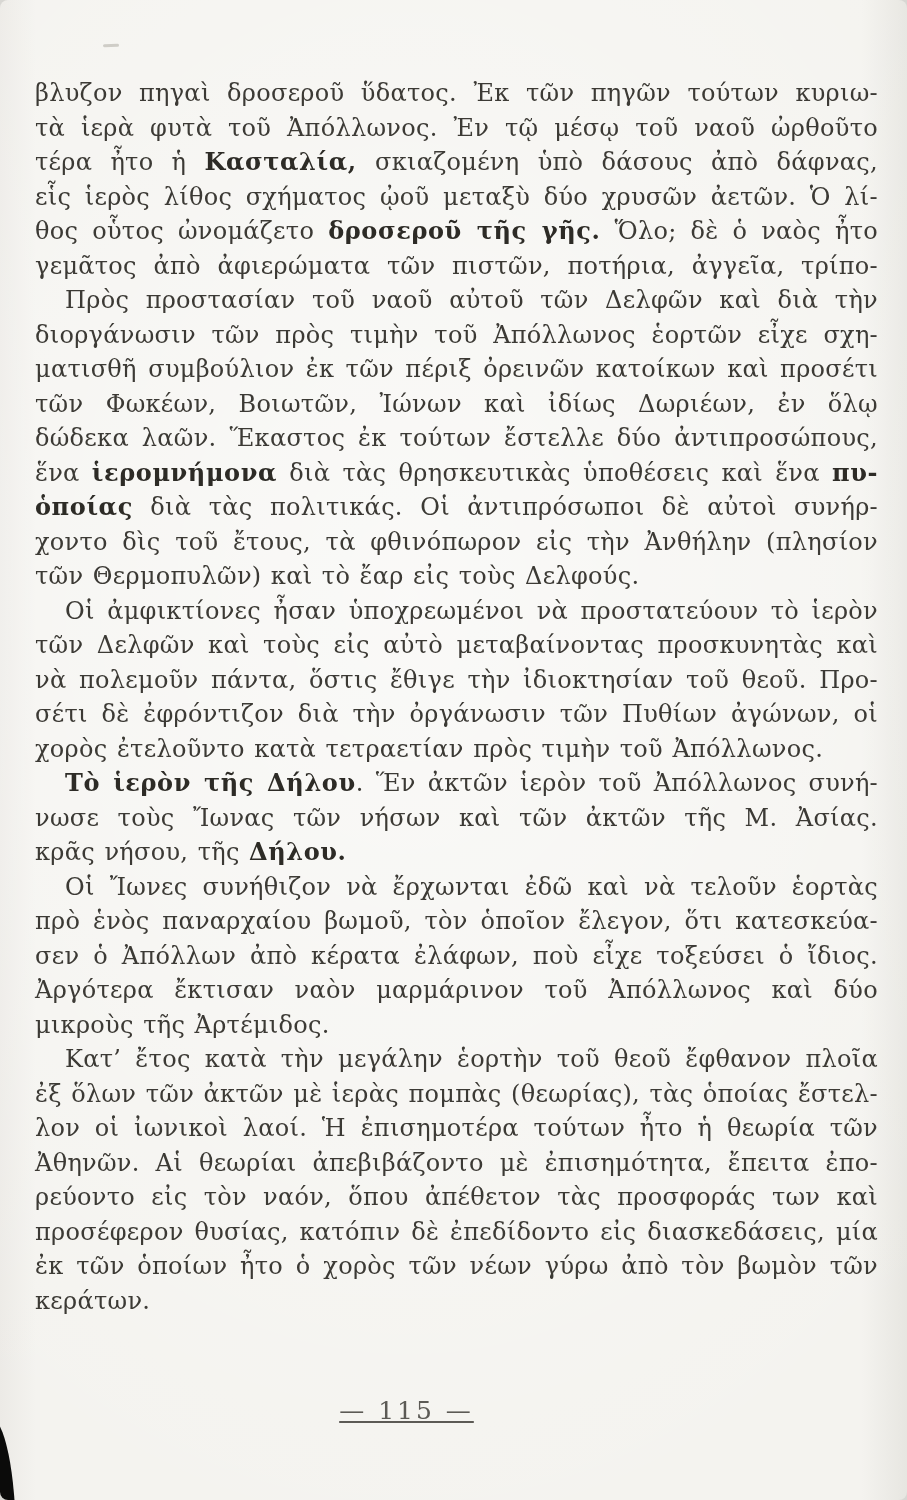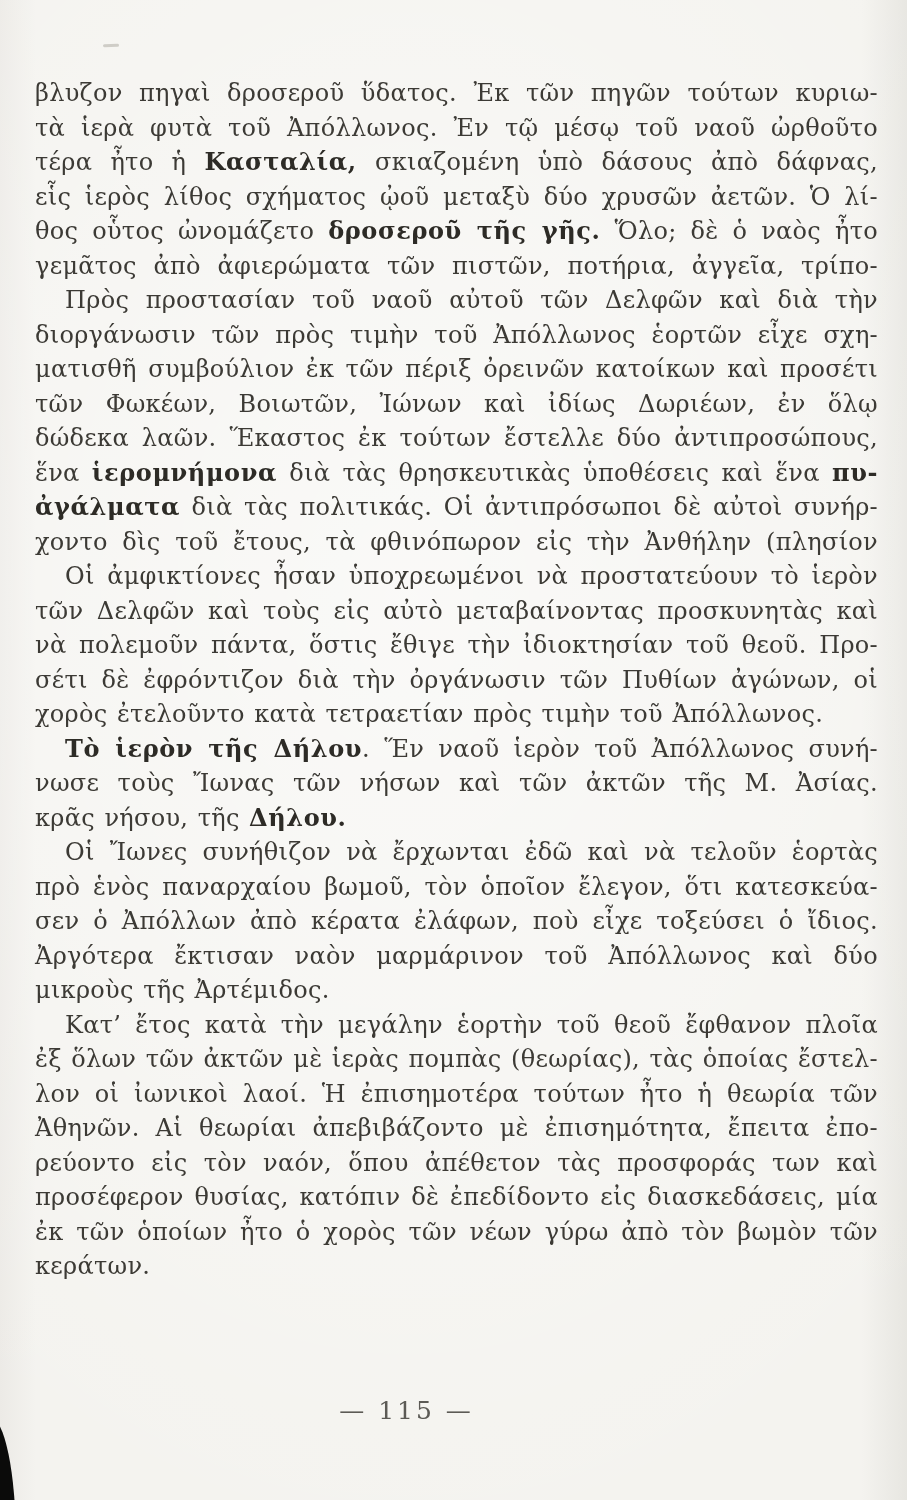--- a/index.html
+++ b/index.html
@@ -11,20 +11,21 @@
     position: relative;
     width: 907px;
     height: 1500px;
     overflow: hidden;
     background:
       radial-gradient(ellipse 130% 105% at 45% 40%, rgba(255,255,255,0.55) 0%, rgba(255,255,255,0) 62%),
       linear-gradient(to right, #eceae6 0%, #f4f3ef 4%, #f4f3ef 95%, #e7e6e1 100%),
       #f3f2ee;
     font-family: "DejaVu Serif", "Liberation Serif", serif;
     color: #3c3a35;
+    border-radius: 8px;
   }
   .page-text {
     position: absolute;
     left: 35px;
     top: 76px;
     width: 843px;
     font-size: 24px;
     line-height: 34.5px;
     letter-spacing: 0.3px;
     word-spacing: 1.5px;
@@ -41,21 +42,21 @@
   .page-footer {
     position: absolute;
     left: 35px;
     top: 1396px;
     width: 843px;
     text-align: center;
     font-size: 25px;
     color: #5c5a55;
     letter-spacing: 3px;
   }
-  .page-footer .inner { display: inline-block; margin-right: 100px; }
+  .page-footer .inner { display: inline-block; margin-right: 100px; text-decoration: underline; }
   .corner-shadow {
     position: absolute;
     left: -10px;
     bottom: -42px;
     width: 26px;
     height: 125px;
     background: #0b0b0a;
     border-radius: 0 100% 0 0 / 0 100% 0 0;
   }
   .top-mark {
@@ -84,32 +85,33 @@
         <div class="line"><span>θος οὗτος ὠνομάζετο </span><span class="bold">δροσεροῦ τῆς γῆς.</span><span> Ὅλο; δὲ ὁ ναὸς ἦτο</span></div>
         <div class="line"><span>γεμᾶτος ἀπὸ ἀφιερώματα τῶν πιστῶν, ποτήρια, ἀγγεῖα, τρίπο-</span></div>
       </div>
       <div class="para indent">
         <div class="line first"><span>Πρὸς προστασίαν τοῦ ναοῦ αὐτοῦ τῶν Δελφῶν καὶ διὰ τὴν</span></div>
         <div class="line"><span>διοργάνωσιν τῶν πρὸς τιμὴν τοῦ Ἀπόλλωνος ἑορτῶν εἶχε σχη-</span></div>
         <div class="line"><span>ματισθῆ συμβούλιον ἐκ τῶν πέριξ ὀρεινῶν κατοίκων καὶ προσέτι</span></div>
         <div class="line"><span>τῶν Φωκέων, Βοιωτῶν, Ἰώνων καὶ ἰδίως Δωριέων, ἐν ὅλῳ</span></div>
         <div class="line"><span>δώδεκα λαῶν. Ἕκαστος ἐκ τούτων ἔστελλε δύο ἀντιπροσώπους,</span></div>
         <div class="line"><span>ἕνα </span><span class="bold">ἱερομνήμονα</span><span> διὰ τὰς θρησκευτικὰς ὑποθέσεις καὶ ἕνα </span><span class="bold">πυ-</span></div>
-        <div class="line"><span class="bold">ἀγάλματα</span><span> διὰ τὰς πολιτικάς. Οἱ ἀντιπρόσωποι δὲ αὐτοὶ συνήρ-</span></div>
+        <div class="line"><span class="bold">ὁποίας</span><span> διὰ τὰς πολιτικάς. Οἱ ἀντιπρόσωποι δὲ αὐτοὶ συνήρ-</span></div>
         <div class="line"><span>χοντο δὶς τοῦ ἔτους, τὰ φθινόπωρον εἰς τὴν Ἀνθήλην (πλησίον</span></div>
+        <div class="line last"><span>τῶν Θερμοπυλῶν) καὶ τὸ ἔαρ εἰς τοὺς Δελφούς.</span></div>
       </div>
       <div class="para indent">
         <div class="line first"><span>Οἱ ἀμφικτίονες ἦσαν ὑποχρεωμένοι νὰ προστατεύουν τὸ ἱερὸν</span></div>
         <div class="line"><span>τῶν Δελφῶν καὶ τοὺς εἰς αὐτὸ μεταβαίνοντας προσκυνητὰς καὶ</span></div>
         <div class="line"><span>νὰ πολεμοῦν πάντα, ὅστις ἔθιγε τὴν ἰδιοκτησίαν τοῦ θεοῦ. Προ-</span></div>
         <div class="line"><span>σέτι δὲ ἐφρόντιζον διὰ τὴν ὀργάνωσιν τῶν Πυθίων ἀγώνων, οἱ</span></div>
         <div class="line last"><span>χορὸς ἐτελοῦντο κατὰ τετραετίαν πρὸς τιμὴν τοῦ Ἀπόλλωνος.</span></div>
       </div>
       <div class="para indent">
-        <div class="line first"><span class="bold">Τὸ ἱερὸν τῆς Δήλου</span><span>. Ἕν ναοῦ ἱερὸν τοῦ Ἀπόλλωνος συνή-</span></div>
+        <div class="line first"><span class="bold">Τὸ ἱερὸν τῆς Δήλου</span><span>. Ἕν ἀκτῶν ἱερὸν τοῦ Ἀπόλλωνος συνή-</span></div>
         <div class="line"><span>νωσε τοὺς Ἴωνας τῶν νήσων καὶ τῶν ἀκτῶν τῆς Μ. Ἀσίας.</span></div>
         <div class="line last"><span>κρᾶς νήσου, τῆς </span><span class="bold">Δήλου.</span></div>
       </div>
       <div class="para indent">
         <div class="line first"><span>Οἱ Ἴωνες συνήθιζον νὰ ἔρχωνται ἐδῶ καὶ νὰ τελοῦν ἑορτὰς</span></div>
         <div class="line"><span>πρὸ ἑνὸς παναρχαίου βωμοῦ, τὸν ὁποῖον ἔλεγον, ὅτι κατεσκεύα-</span></div>
         <div class="line"><span>σεν ὁ Ἀπόλλων ἀπὸ κέρατα ἐλάφων, ποὺ εἶχε τοξεύσει ὁ ἴδιος.</span></div>
         <div class="line"><span>Ἀργότερα ἔκτισαν ναὸν μαρμάρινον τοῦ Ἀπόλλωνος καὶ δύο</span></div>
         <div class="line last"><span>μικροὺς τῆς Ἀρτέμιδος.</span></div>
       </div>

